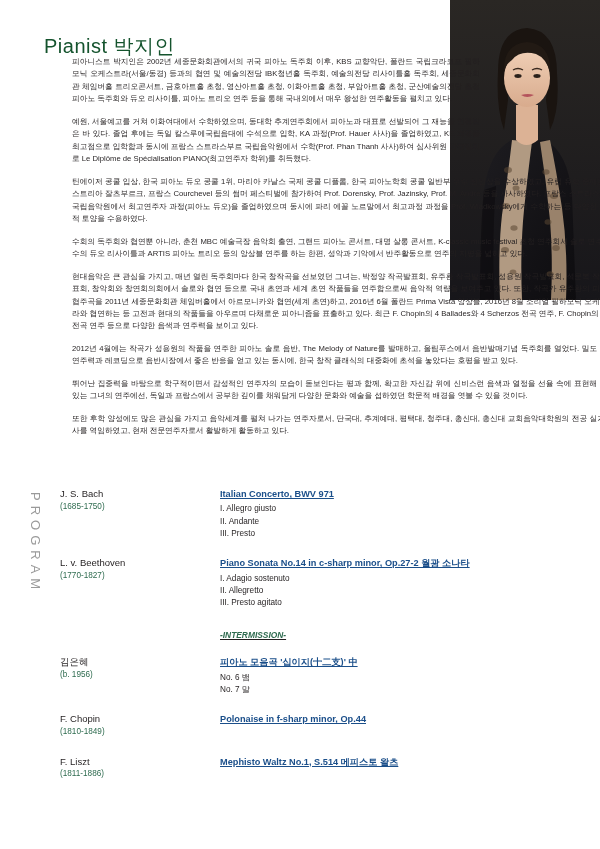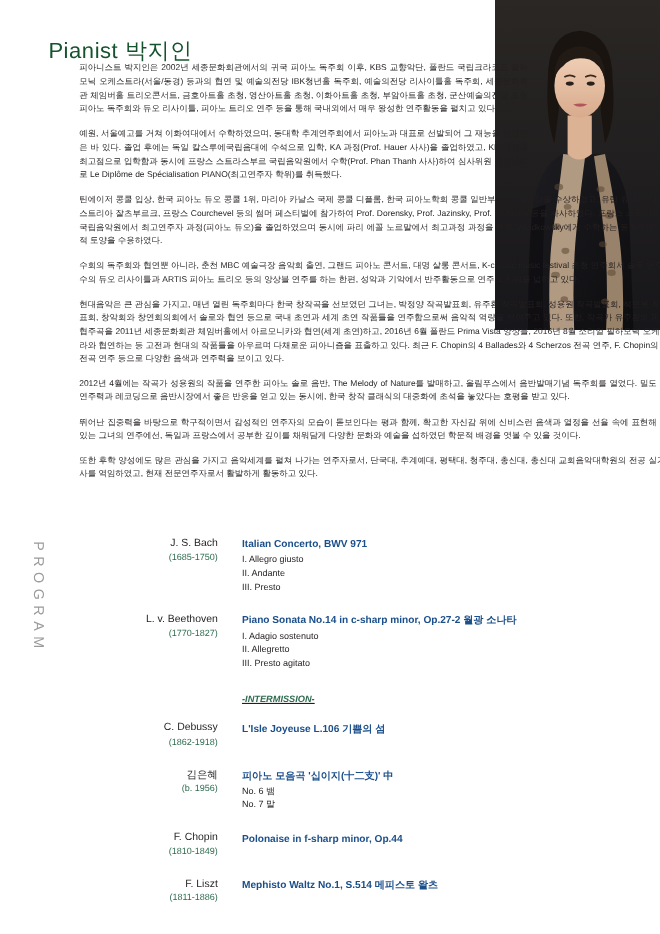--- a/index.html
+++ b/index.html
@@ -74,21 +74,20 @@
     left: 60px;
     top: 488px;
     width: 520px;
   }
   .prog-row {
     display: flex;
     margin-bottom: 17px;
   }
   .prog-left {
     width: 160px;
-    text-align: right;
     padding-right: 22px;
     box-sizing: border-box;
   }
   .composer {
     font-size: 9.5px;
     color: #231f20;
     line-height: 1.35;
   }
   .years {
     font-size: 8.2px;
@@ -97,20 +96,21 @@
   }
   .prog-right {
     flex: 1;
   }
   .work {
     font-size: 9.2px;
     color: #1b4f8a;
     font-weight: bold;
     line-height: 1.45;
     margin-bottom: 2px;
+    text-decoration: underline;
   }
   .mvt {
     font-size: 8.2px;
     color: #231f20;
     line-height: 1.5;
   }
   .intermission {
     font-size: 8.4px;
     color: #2e6b4f;
     font-weight: bold;
@@ -227,29 +227,20 @@
       </div>
     </div>
 
     <div class="prog-row intermission-row">
       <div class="prog-left"></div>
       <div class="prog-right">
         <div class="intermission">-INTERMISSION-</div>
       </div>
     </div>
 
-    <div class="prog-row">
-      <div class="prog-left">
-        <div class="composer">C. Debussy</div>
-        <div class="years">(1862-1918)</div>
-      </div>
-      <div class="prog-right">
-        <div class="work">L'Isle Joyeuse L.106 기쁨의 섬</div>
-      </div>
-    </div>
 
     <div class="prog-row">
       <div class="prog-left">
         <div class="composer">김은혜</div>
         <div class="years">(b. 1956)</div>
       </div>
       <div class="prog-right">
         <div class="work">피아노 모음곡 '십이지(十二支)' 中</div>
         <div class="mvt">No. 6 뱀</div>
         <div class="mvt">No. 7 말</div>

